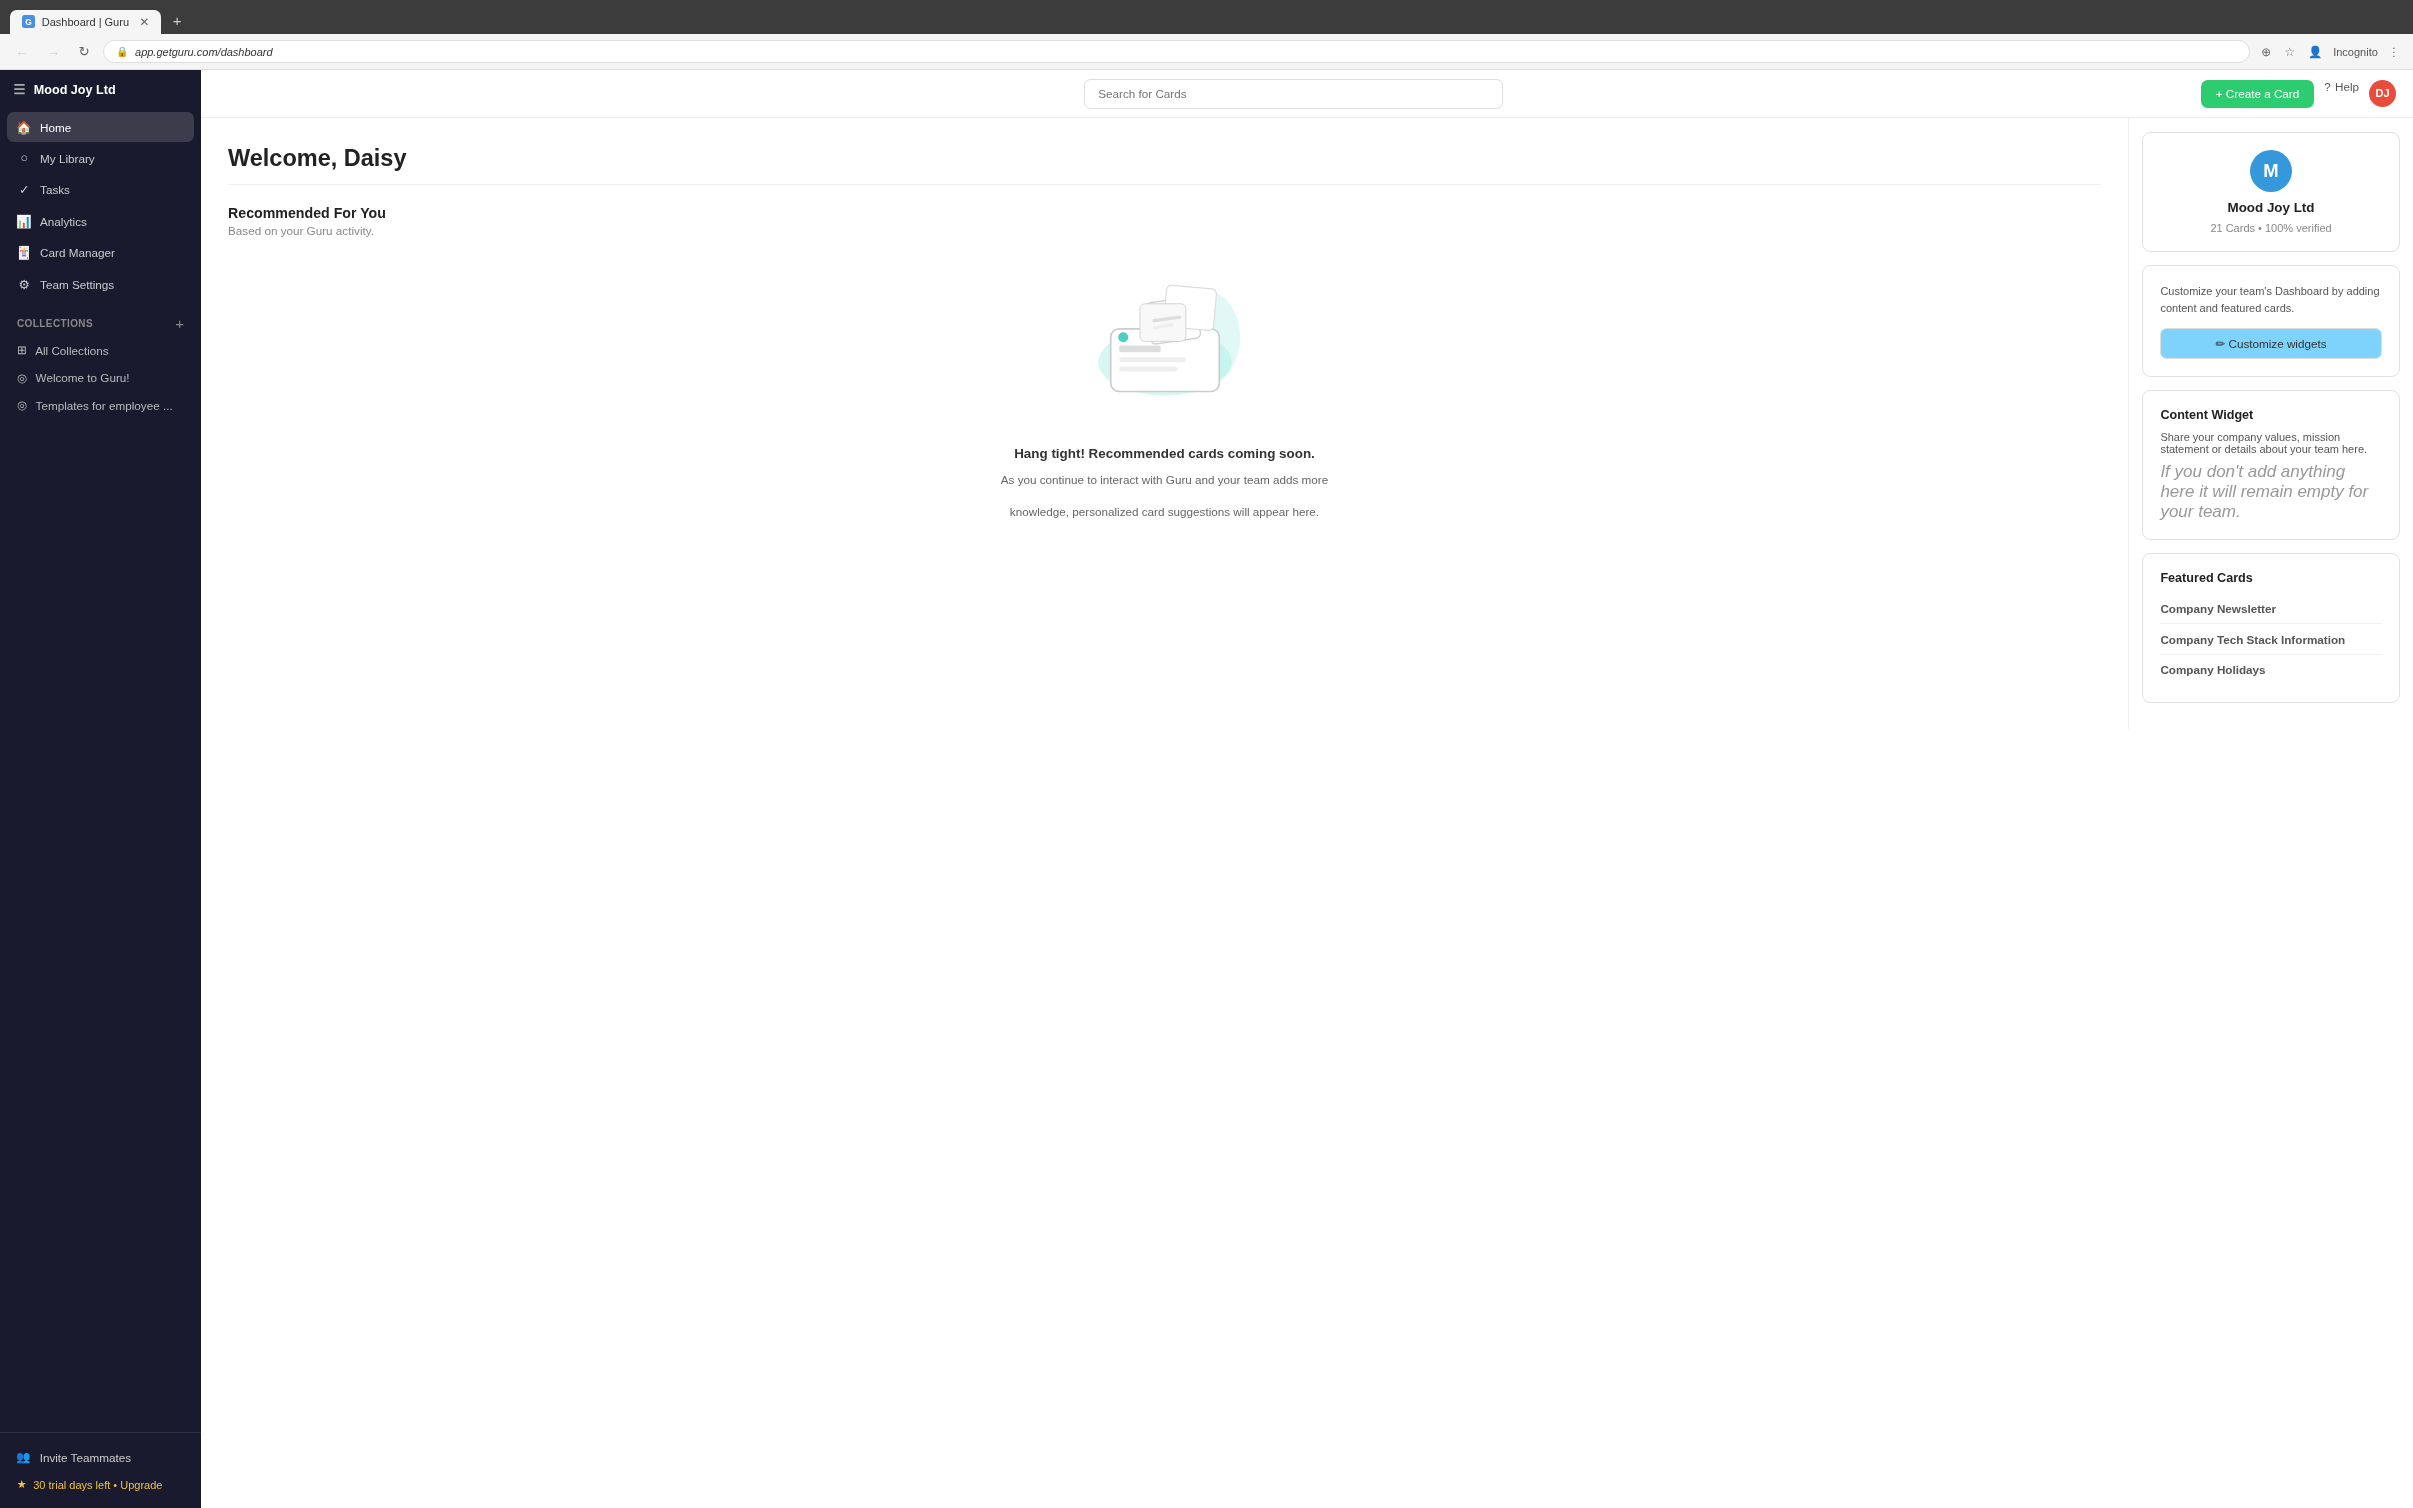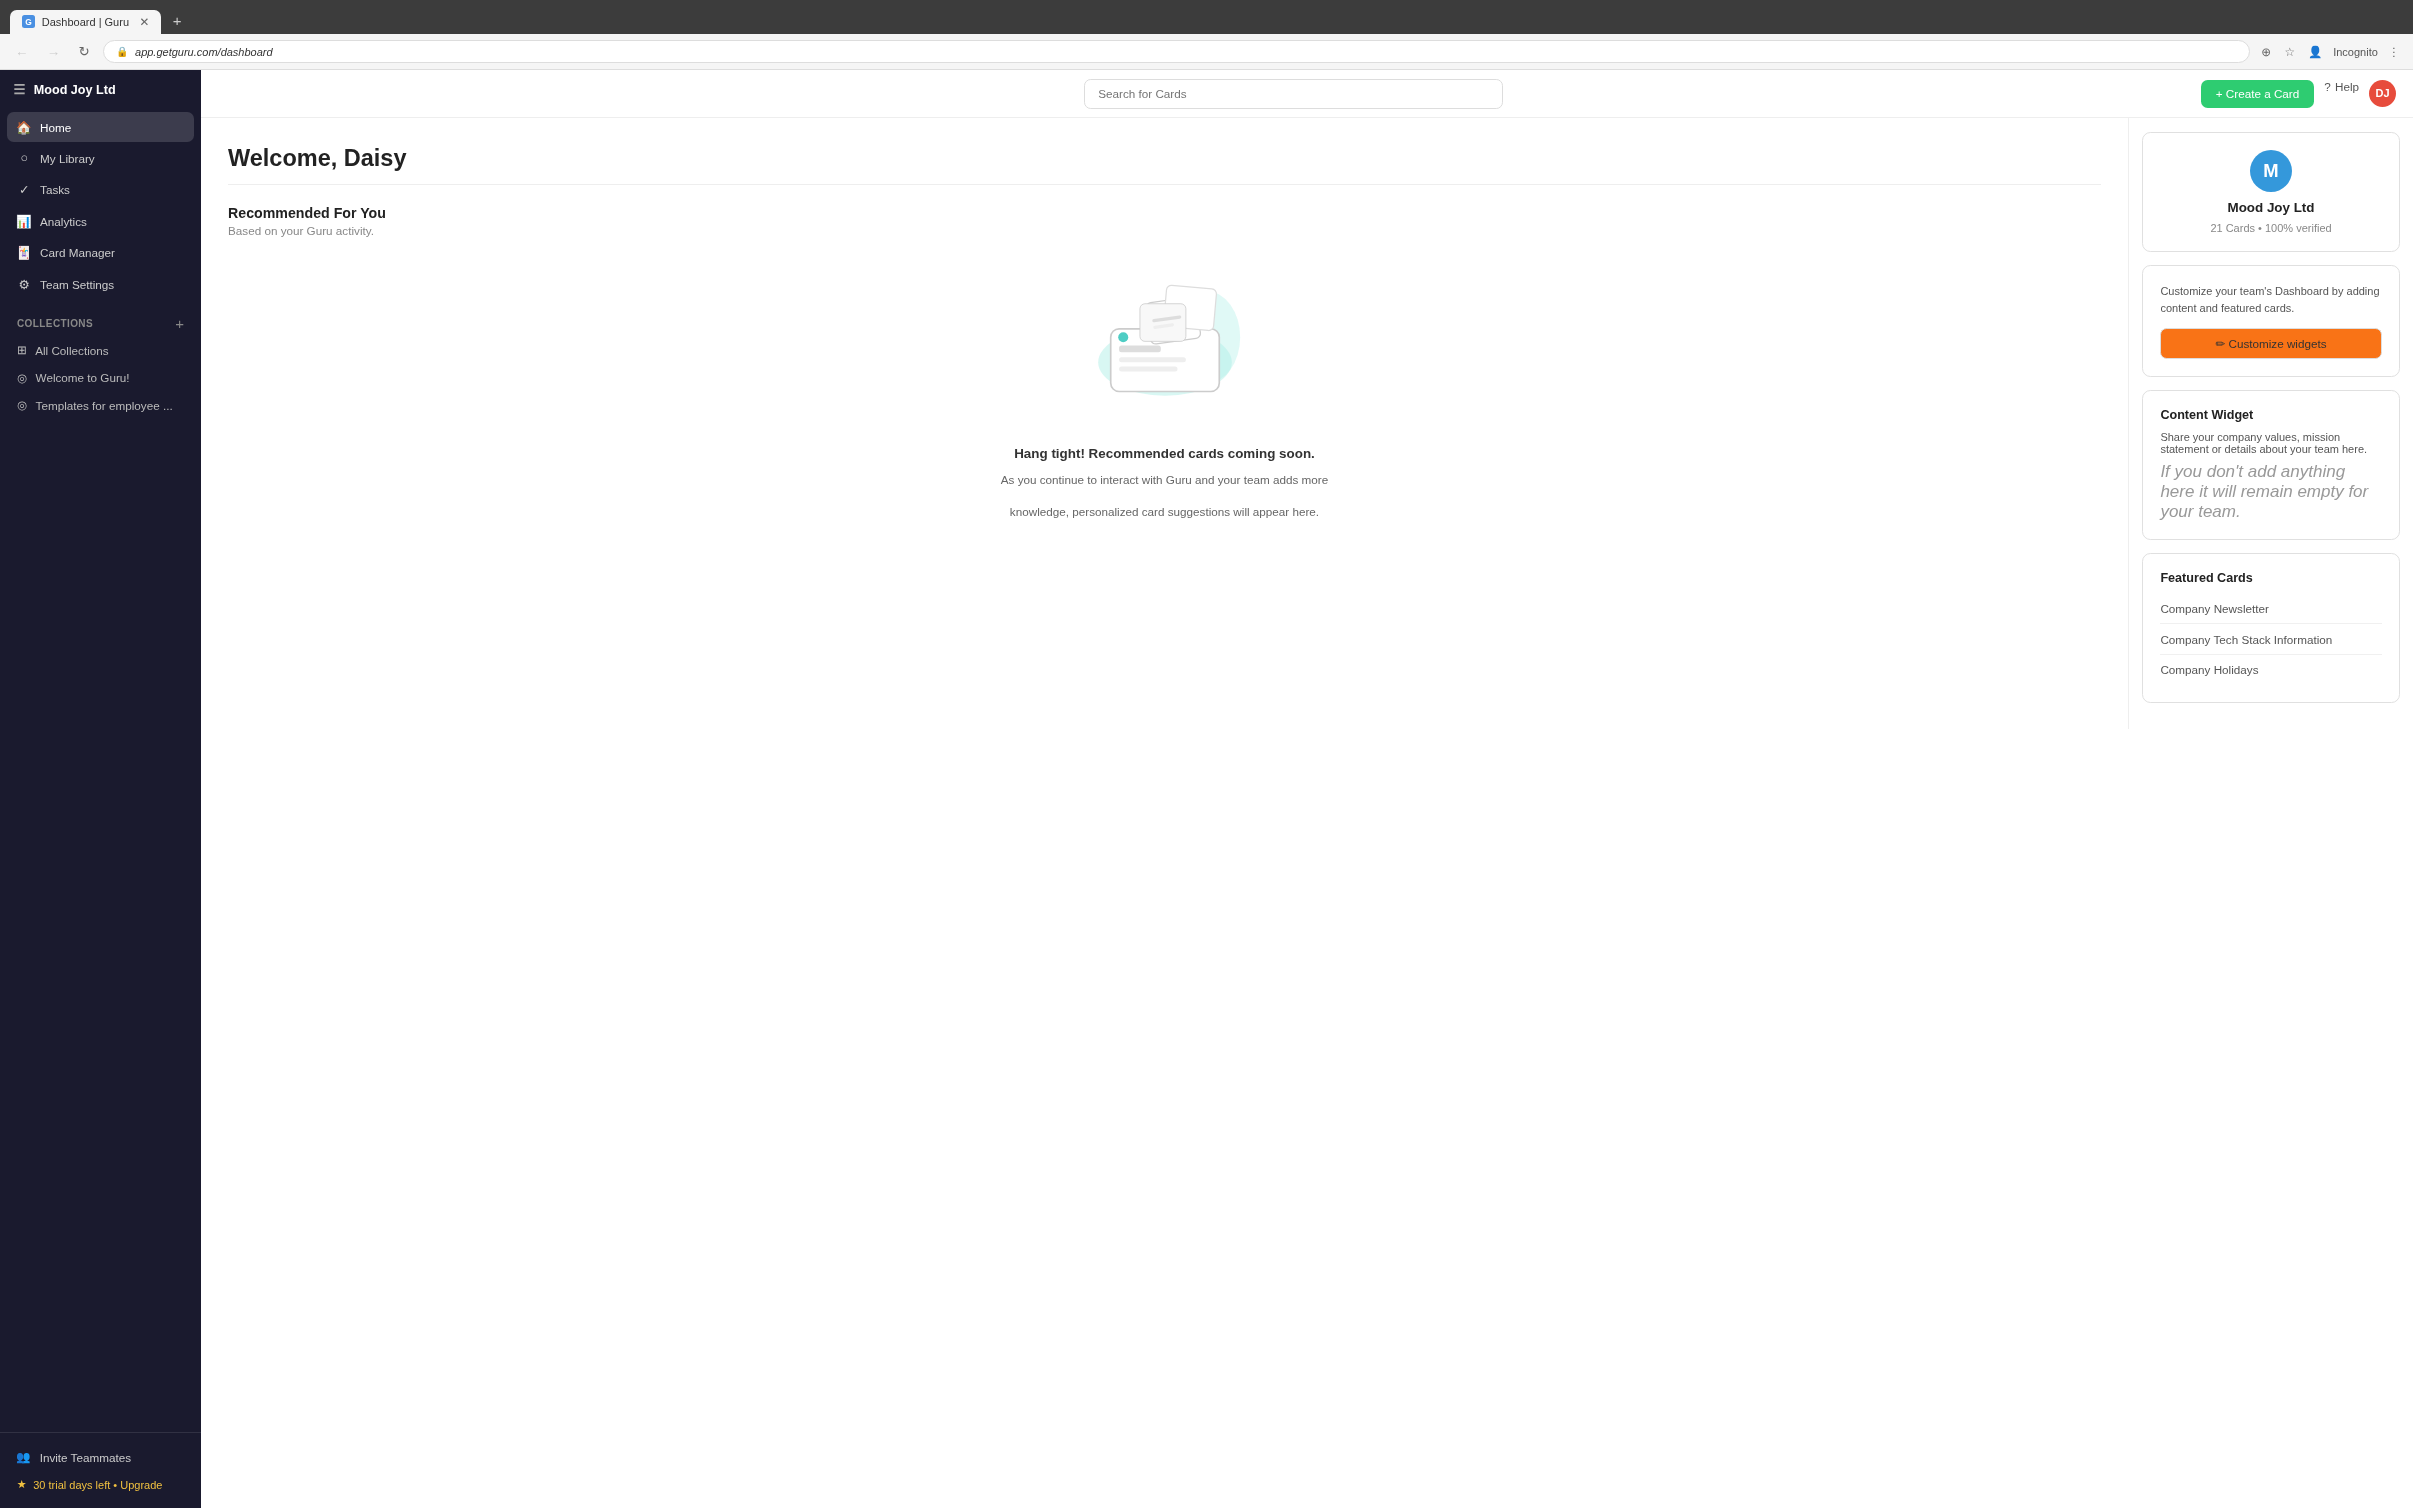--- a/index.html
+++ b/index.html
@@ -77,27 +77,27 @@
 
     
     .widget { background: white; border: 0.8px solid #e0e0e0; border-radius: 8.4px; margin-bottom: 13.4px; padding: 17px; }
     .org-widget { text-align: center; }
     .org-avatar { width: 42px; height: 42px; border-radius: 50%; background: #3498db; color: white; display: flex; align-items: center; justify-content: center; font-size: 18.4px; font-weight: 600; margin: 0 auto 8.4px; }
     .org-name { font-size: 13.4px; font-weight: 600; color: #222; }
     .org-stats { font-size: 11px; color: #888; margin-top: 7px; }
 
     .widget-title { font-size: 12.6px; font-weight: 600; color: #222; margin-bottom: 8.4px; }
     .widget-desc { font-size: 11px; color: #555; line-height: 1.5; margin-bottom: 11.7px; }
-    .customize-btn { width: 100%; border: 0.8px solid #ddd; background: #f97316; border-radius: 6.7px; padding: 7.5px; font-size: 11.7px; color: #333; cursor: pointer; display: flex; align-items: center; justify-content: center; gap: 5px; }
+    .customize-btn { width: 100%; border: 0.8px solid #ddd; background: #7dd3fc; border-radius: 6.7px; padding: 7.5px; font-size: 11.7px; color: #333; cursor: pointer; display: flex; align-items: center; justify-content: center; gap: 5px; }
 
     .content-widget-desc { font-size: 11px; color: #555; margin-bottom: 6.7px; }
     .content-widget-italic { font-size: 17px; color: #999; font-style: italic; }
 
     .featured-cards-list { list-style: none; }
-    .featured-card-item { padding: 8.4px 0; border-bottom: 0.8px solid #f0f0f0; font-size: 11.7px; color: #555; cursor: pointer; }
+    .featured-card-item { padding: 8.4px 0; border-bottom: 0.8px solid #f0f0f0; font-size: 11.7px; color: #555; cursor: pointer; font-weight: bold; }
     .featured-card-item:last-child { border-bottom: none; }
 
     
     .app-nav { background: white; border-bottom: 0.8px solid #eee; padding: 8.4px 17px; display: flex; align-items: center; justify-content: space-between; }
   </style>
 </head>
 <body>
 
 <div class="browser-chrome">
   <div class="browser-tabs">

